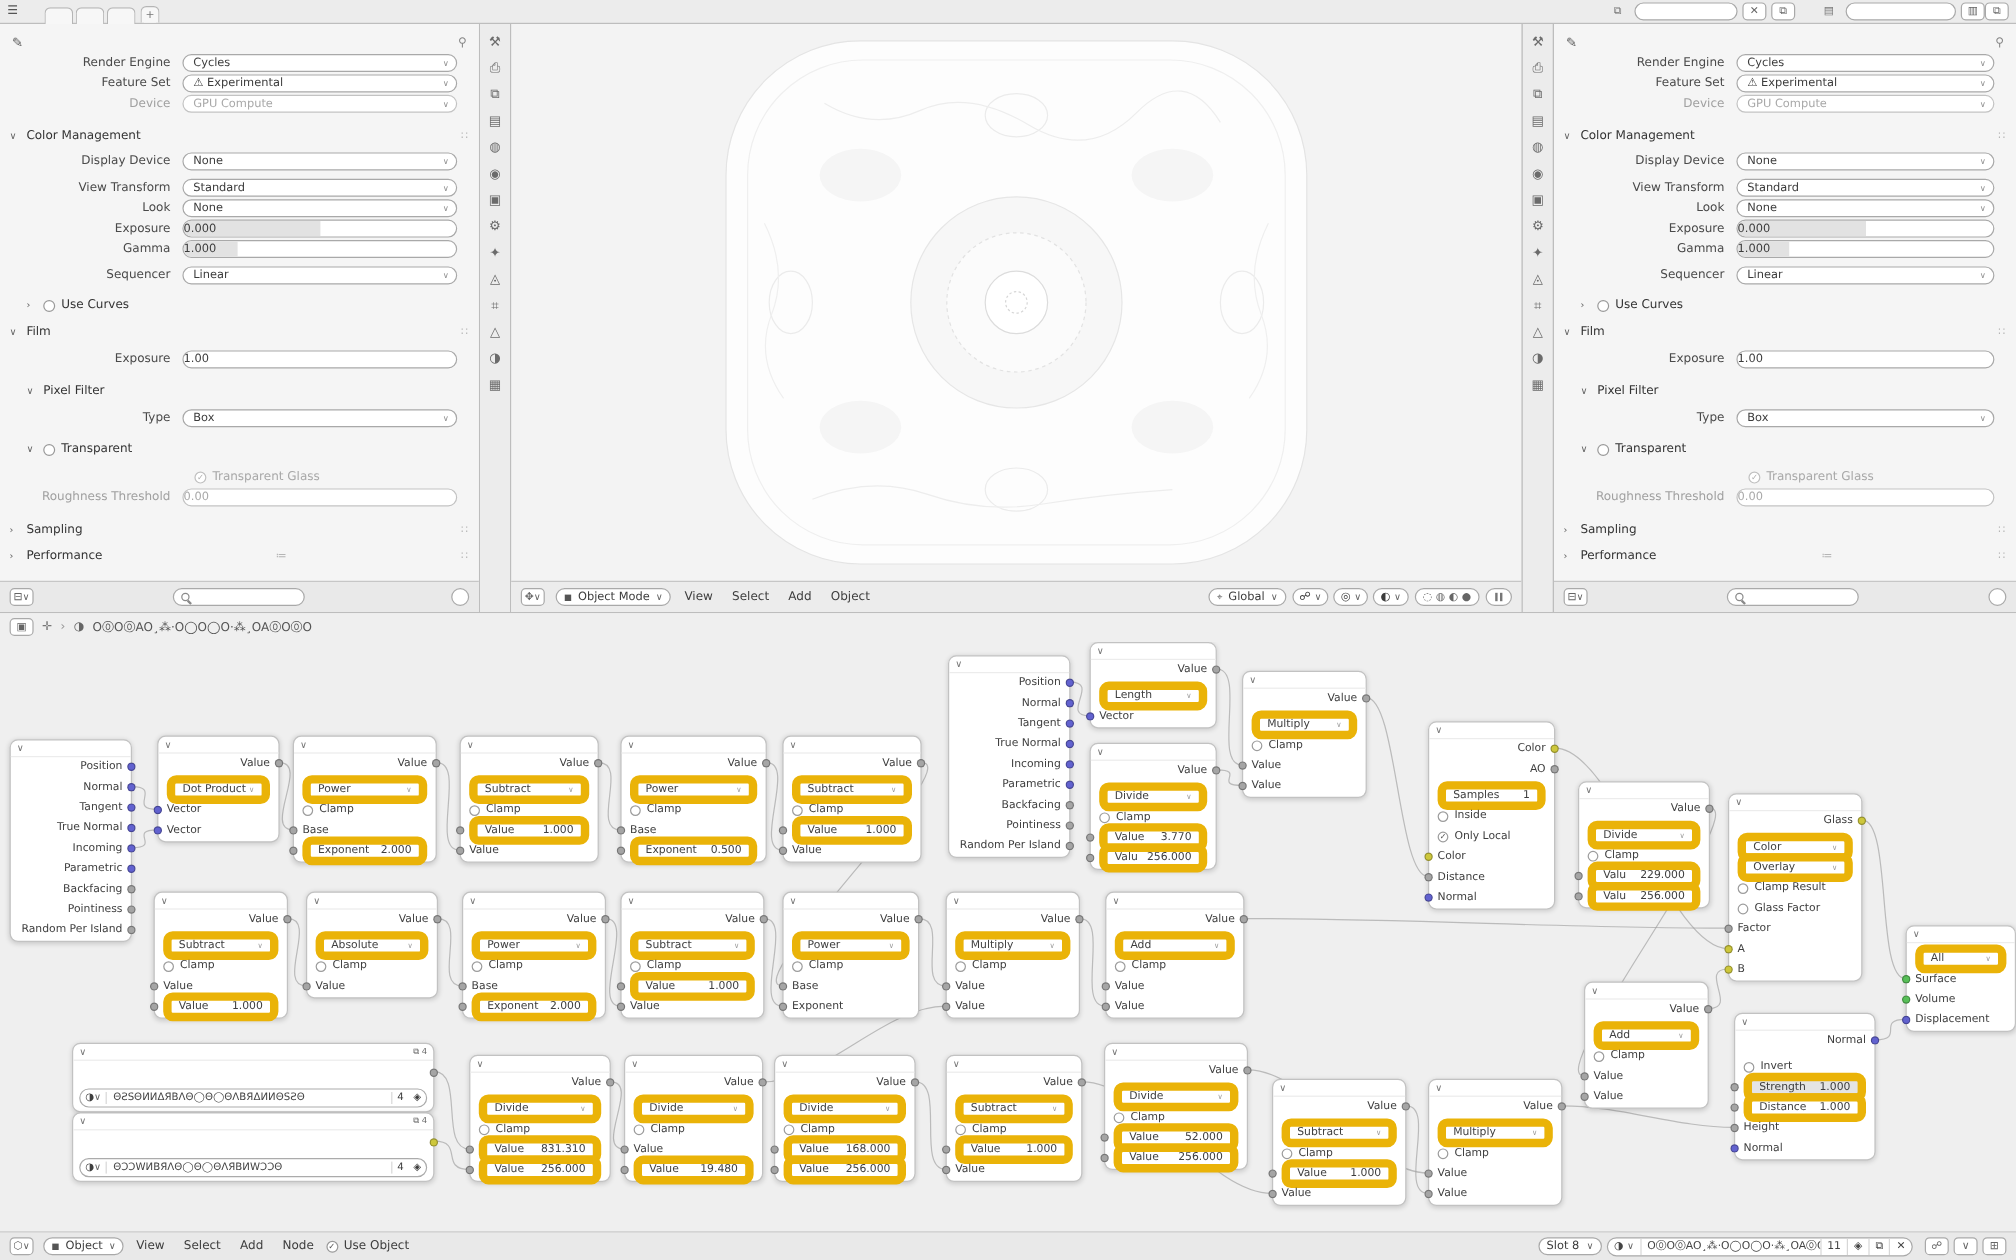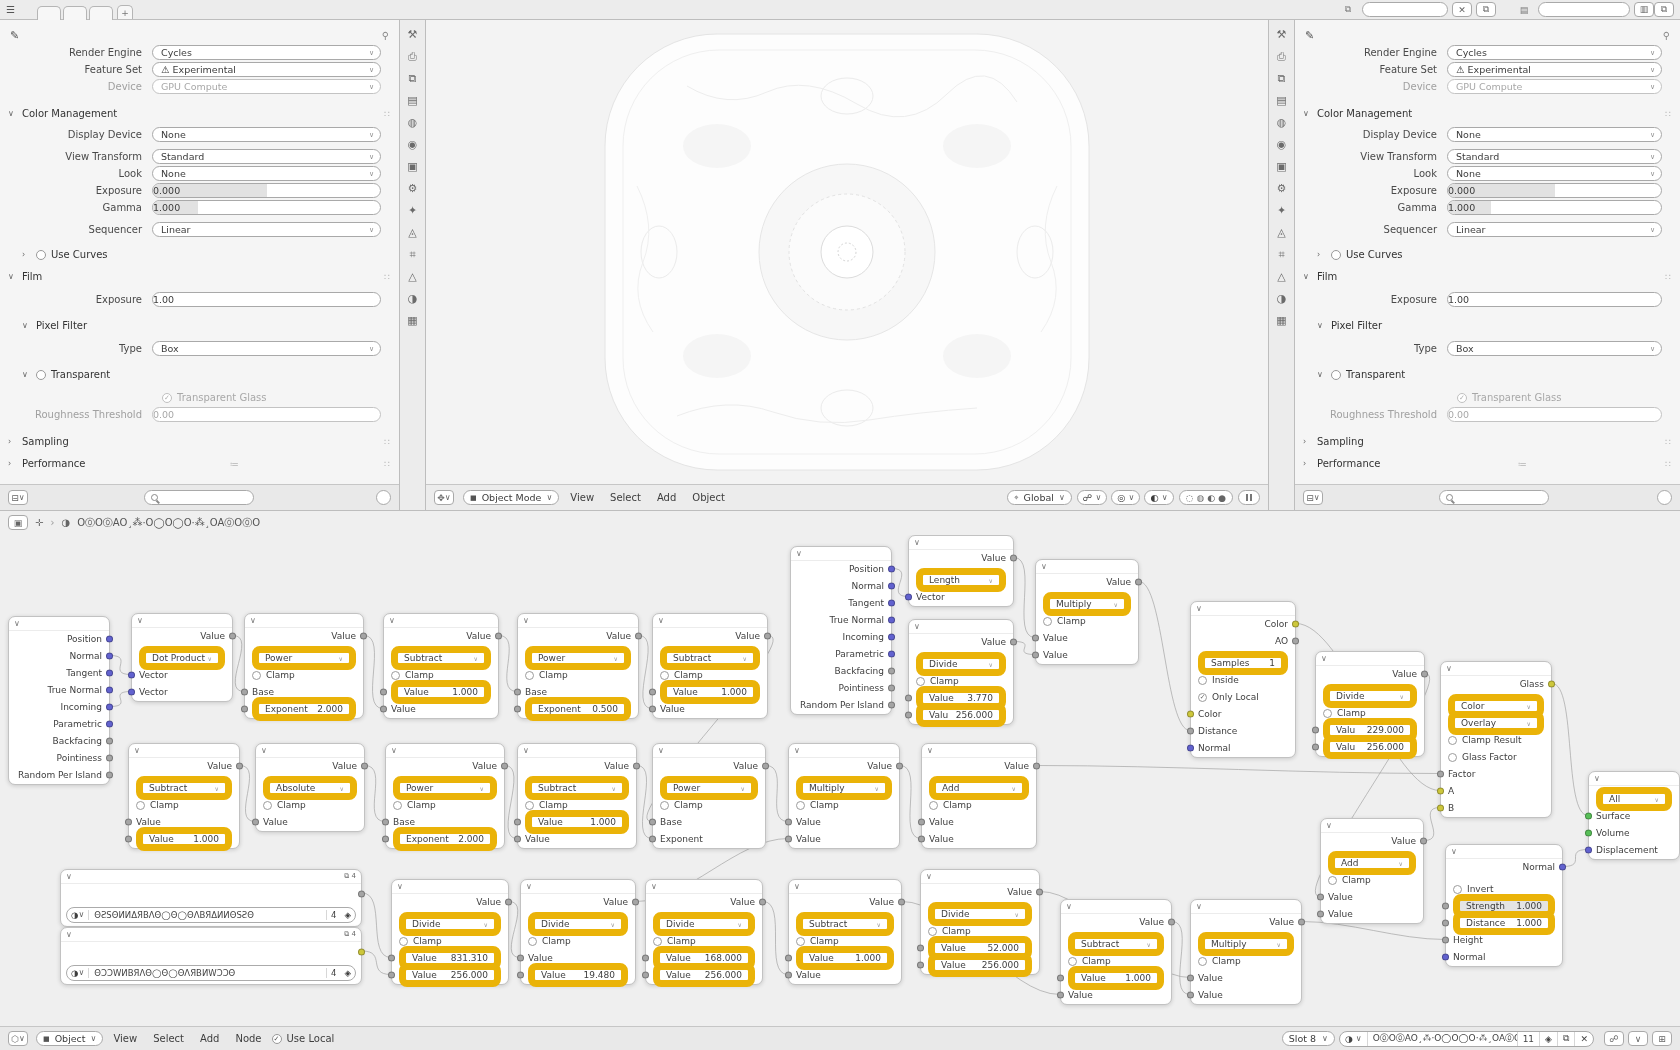--- a/index.html
+++ b/index.html
@@ -1605,21 +1605,21 @@
           <span class="chev8">∨</span>
         </span>
       <span id="nf-menus" style="display:flex;gap:12px">
           <span class="menuitem">View</span>
           <span class="menuitem">Select</span>
           <span class="menuitem">Add</span>
           <span class="menuitem">Node</span>
         </span>
       <span style="display:flex;align-items:center;gap:5px">
           <span class="ckc">✓</span>
-          <span>Use Local</span>
+          <span>Use Object</span>
         </span>
       <div class="rgt">
         <span class="cap" style="gap:6px">
             <span>Slot 8</span>
             <span class="chev8">∨</span>
           </span>
         <span class="matgrp">
           <span class="seg">
               <span>◑</span>
               <span class="chev8" style="margin-left:3px">∨</span>

